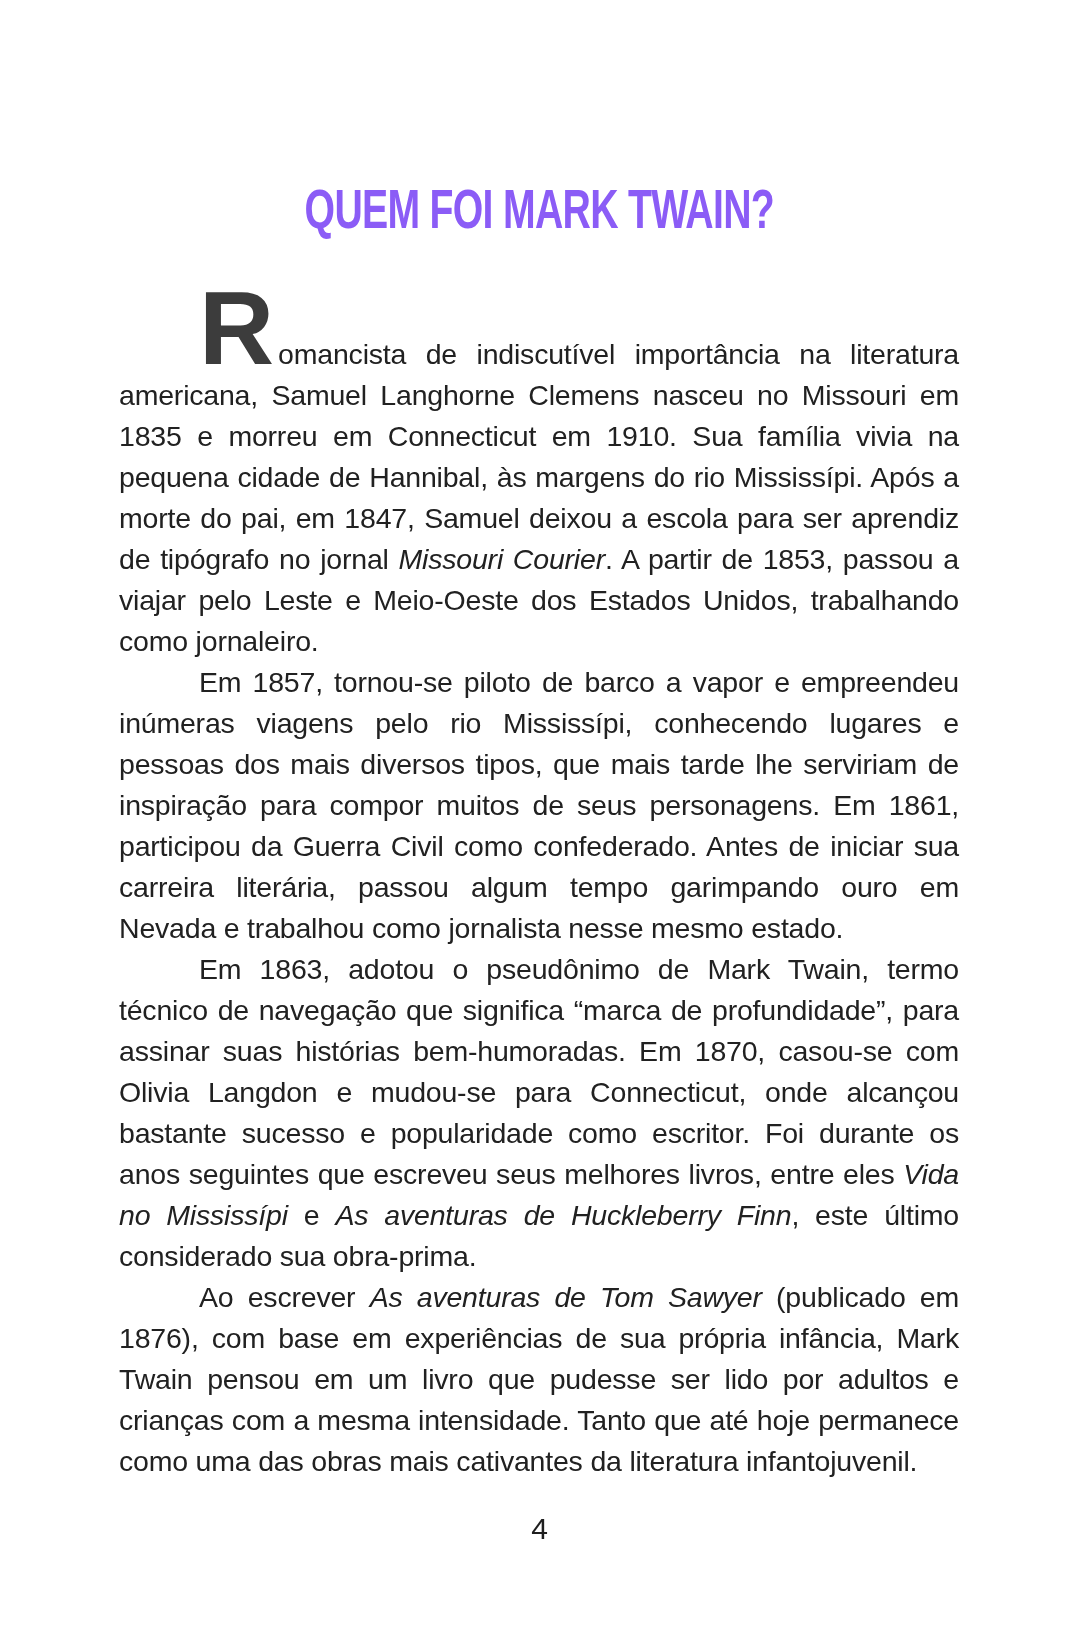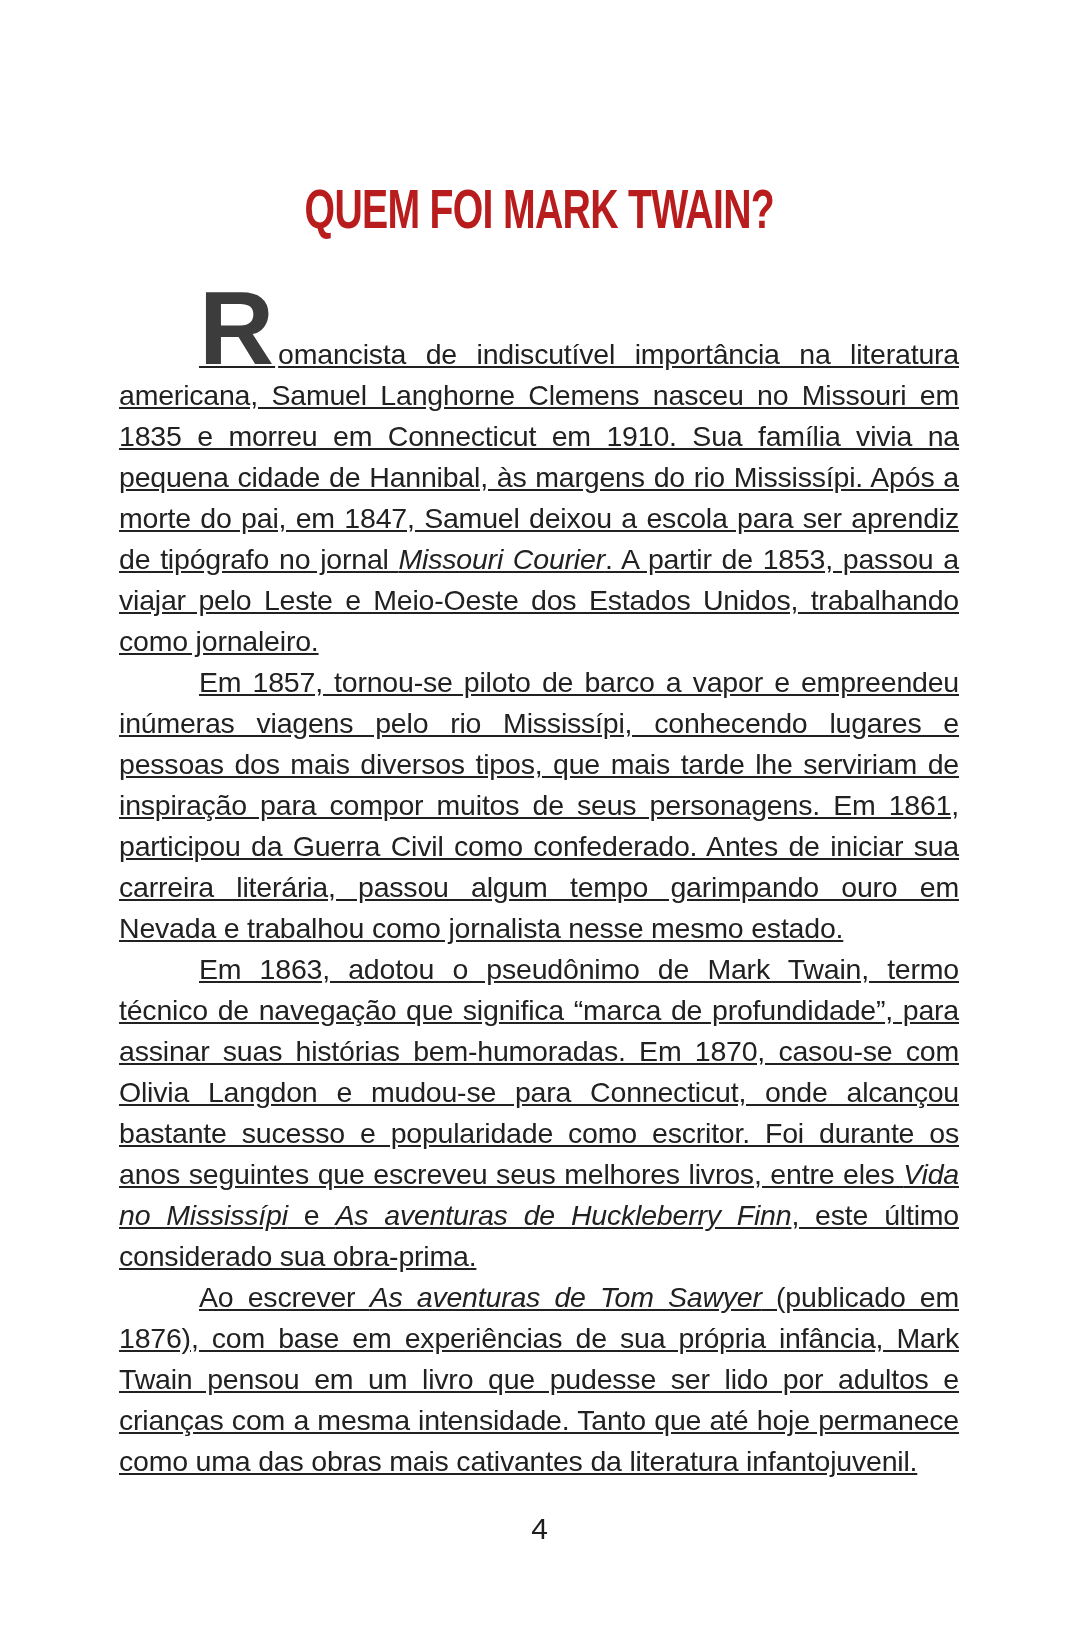--- a/index.html
+++ b/index.html
@@ -21,21 +21,21 @@
     top: 0;
     width: 840px;
   }
   h1.title {
     margin: 186px 0 0 0;
     padding: 0;
     text-align: center;
     font-size: 56px;
     line-height: 46px;
     font-weight: 700;
-    color: #b91c1c;
+    color: #8b5cf6;
     white-space: nowrap;
   }
   .title-inner {
     display: inline-block;
     transform: scaleX(0.70);
     transform-origin: center;
     letter-spacing: -1px;
   }
   .body-text {
     margin-top: 96px;
@@ -43,21 +43,20 @@
     font-size: 28.5px;
     line-height: 41px;
     text-align: justify;
     letter-spacing: -0.2px;
   }
   .body-text p {
     margin: 0;
     padding: 0;
     text-indent: 80px;
     hyphens: auto;
-    text-decoration: underline;
     -webkit-hyphens: auto;
   }
   .seg-italic {
     font-style: italic;
   }
   .dropcap {
     font-size: 104px;
     font-weight: 700;
     line-height: 0;
     color: #3c3c3c;

